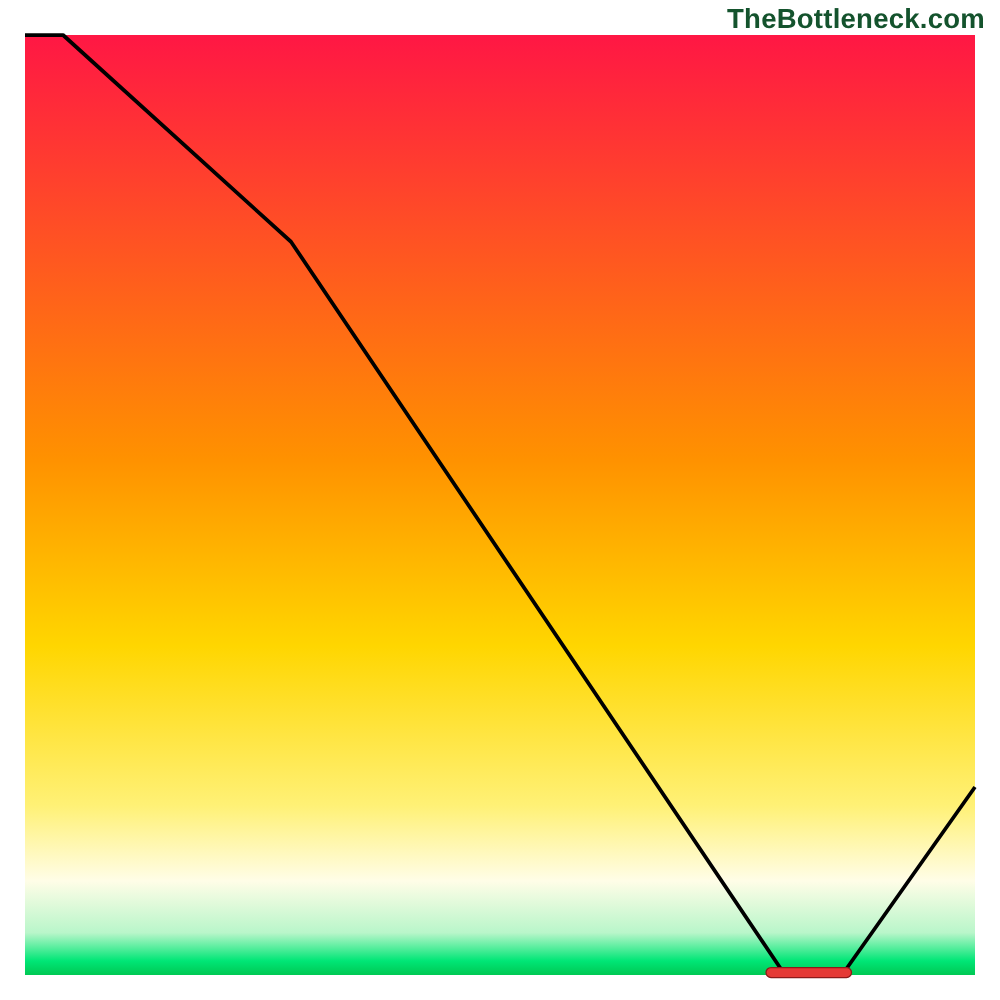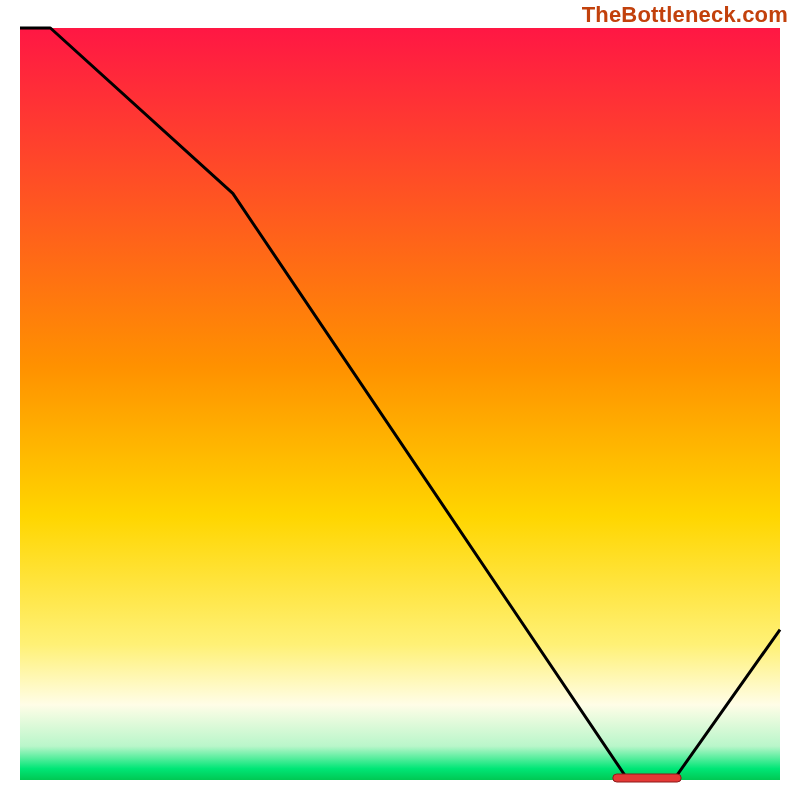--- a/index.html
+++ b/index.html
@@ -15,21 +15,21 @@
     position: relative;
     width: 800px;
     height: 800px;
   }
   .attribution {
     position: absolute;
     top: 2px;
     right: 12px;
     font-size: 22px;
     font-weight: 600;
-    color: #c2410c;
+    color: #14532d;
     letter-spacing: 0.2px;
   }
   svg {
     position: absolute;
     top: 0;
     left: 0;
   }
 </style>
 </head>
 <body>

